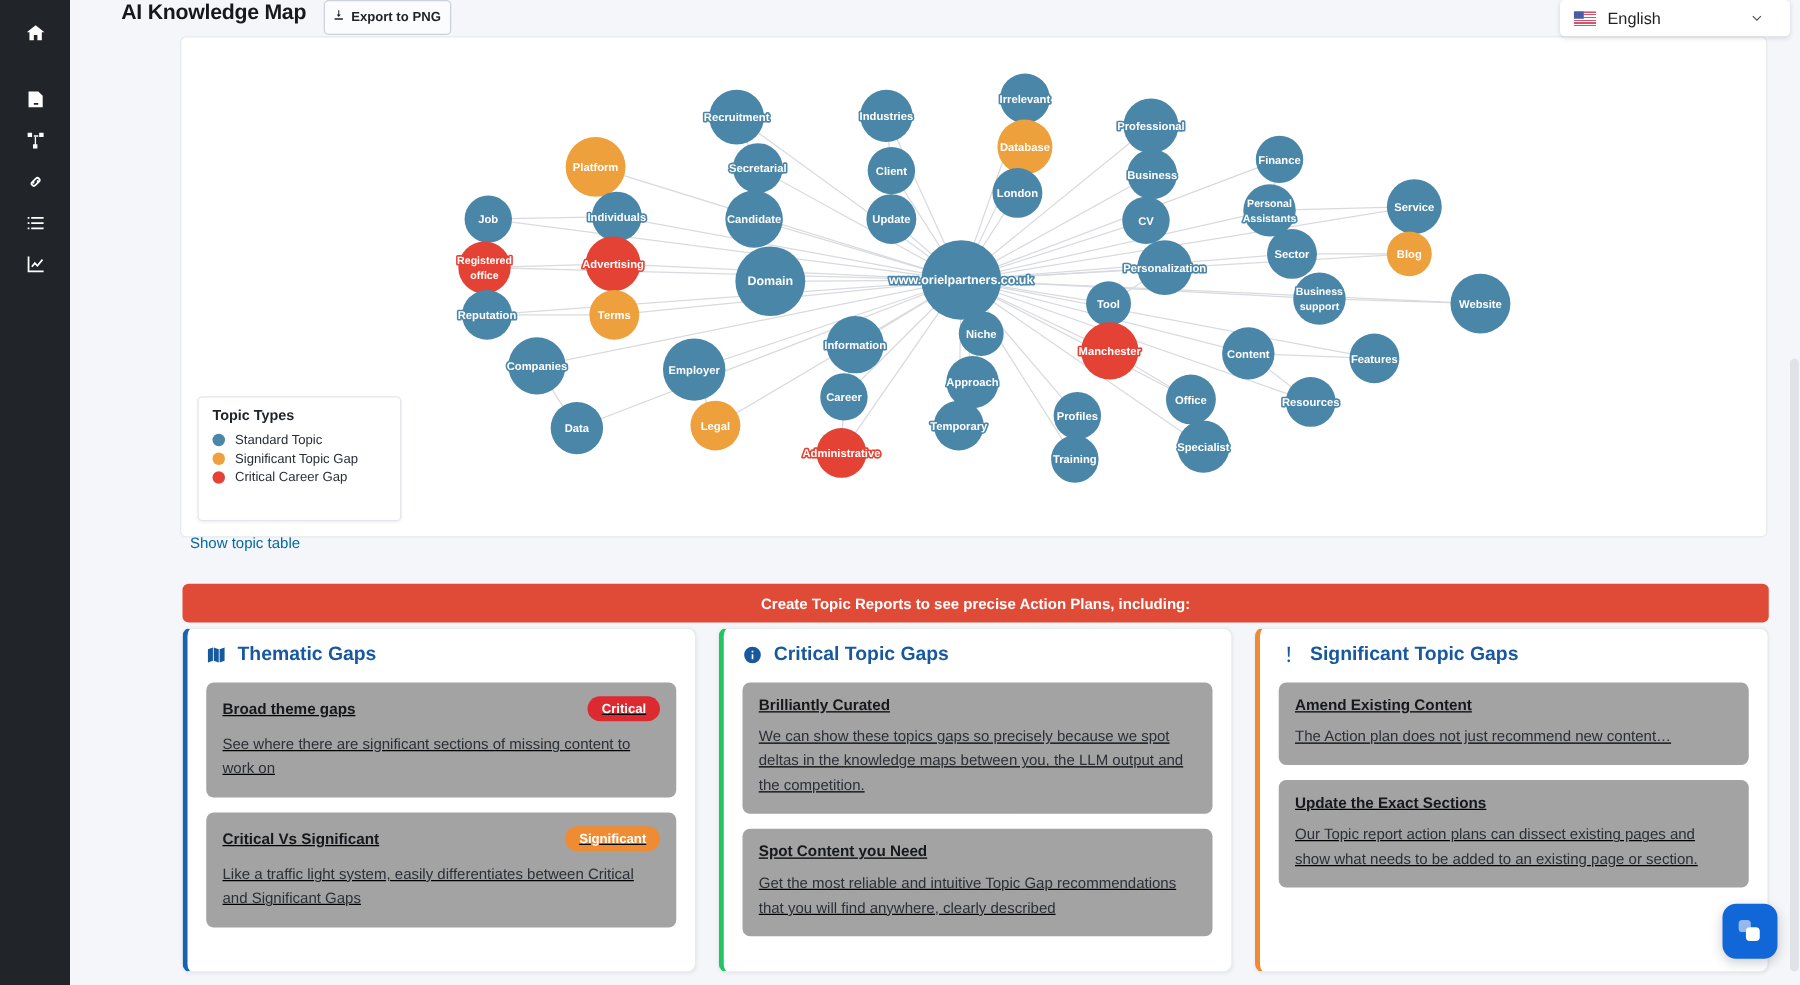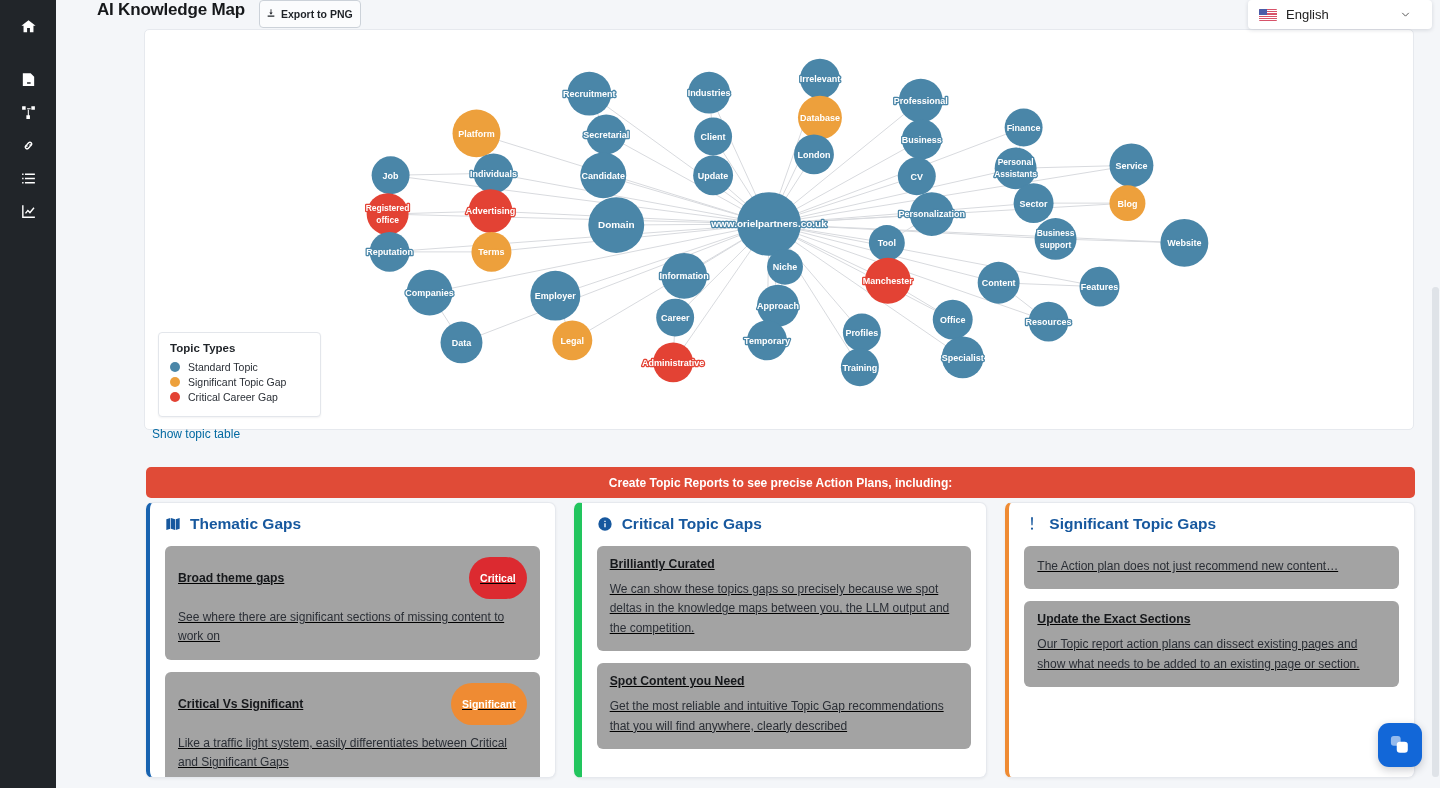--- a/index.html
+++ b/index.html
@@ -115,21 +115,21 @@
   }
 
   
   .legend {
     position: absolute;
     left: 13px; bottom: 12px;
     width: 163px;
     background: #ffffff;
     border: 1px solid #e3e6eb;
     border-radius: 4px;
-    padding: 9px 11px 10px 11px;
+    padding: 9px 11px 25px 11px;
     box-shadow: 0 1px 2px rgba(16,24,40,.05);
     margin-top: 32px;
   }
   .legend-title { font-size: 11.5px; font-weight: bold; color: #1f2328; margin-bottom: 7px; }
   .legend-row { display: flex; align-items: center; gap: 8px; margin-bottom: 3px; font-size: 10.5px; color: #2a2f36; }
   .legend-dot { width: 10px; height: 10px; border-radius: 50%; flex: 0 0 10px; }
 
   
   .topic-table-link {
     position: absolute;
@@ -161,21 +161,21 @@
   .card {
     flex: 1;
     background: #ffffff;
     border: 1px solid #e6e9ee;
     border-radius: 7px;
     box-shadow: 0 1px 3px rgba(16,24,40,.06);
     padding: 12px 15px 15px 15px;
     overflow: hidden;
   }
   .card.b-blue   { border-left: 4px solid #1863b0; }
-  .card.b-red    { border-left: 8px solid #22c55e; }
+  .card.b-red    { border-left: 4px solid #22c55e; }
   .card.b-orange { border-left: 4px solid #ef8b33; }
 
   .card-head {
     display: flex; align-items: center; gap: 9px;
     margin-bottom: 13px;
   }
   .card-head .ico { width: 16px; height: 16px; display: flex; align-items: center; justify-content: center; }
   .card-head .ico svg { width: 16px; height: 16px; fill: #17589e; }
   .card-title { font-size: 15.5px; font-weight: bold; color: #17589e; }
 
@@ -187,21 +187,21 @@
     position: relative;
     text-decoration: underline;
   }
   .item-head {
     display: flex; align-items: center; justify-content: space-between;
     margin-bottom: 9px;
   }
   .item-title { font-size: 12.2px; font-weight: bold; color: #16181b; }
   .pill {
     font-size: 10.5px; font-weight: bold; color: #ffffff;
-    border-radius: 999px; padding: 15px 11px;
+    border-radius: 999px; padding: 4px 11px;
   }
   .pill.critical { background: #dc2a30; }
   .pill.significant { background: #ef8b33; }
   .item-body { font-size: 12px; color: #2b2f36; line-height: 1.62; }
 
   
   .chat-fab {
     position: absolute;
     right: 18px; bottom: 21px;
     width: 44px; height: 44px;
@@ -653,20 +653,23 @@
     <div class="card b-orange">
       <div class="card-head">
         <span class="ico">
           <svg viewBox="0 0 24 24">
               <path d="M10.6 2h2.8l-.5 12h-1.8l-.5-12zM12 17.4a1.6 1.6 0 110 3.2 1.6 1.6 0 010-3.2z"></path>
             </svg>
         </span>
         <span class="card-title">Significant Topic Gaps</span>
       </div>
       <div class="item">
+        <div class="item-head">
+          <span class="item-title">Amend Existing Content</span>
+        </div>
         <div class="item-body">The Action plan does not just recommend new content…</div>
       </div>
       <div class="item">
         <div class="item-head">
           <span class="item-title">Update the Exact Sections</span>
         </div>
         <div class="item-body">Our Topic report action plans can dissect existing pages and show what needs to be added to an existing page or section.</div>
       </div>
     </div>
   </div>

